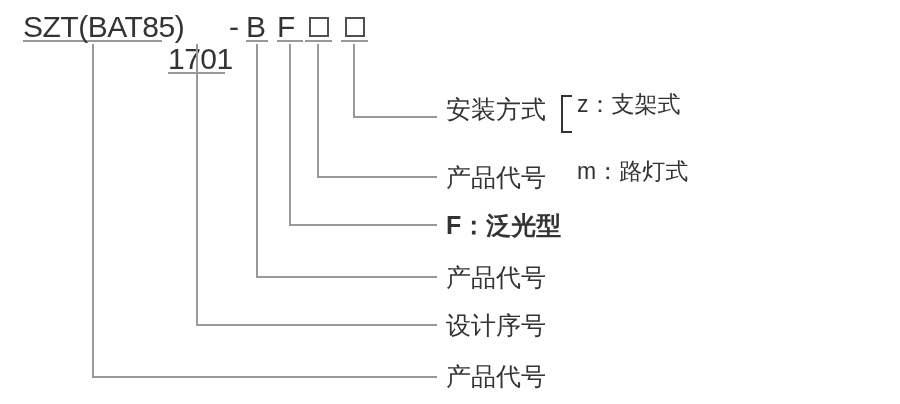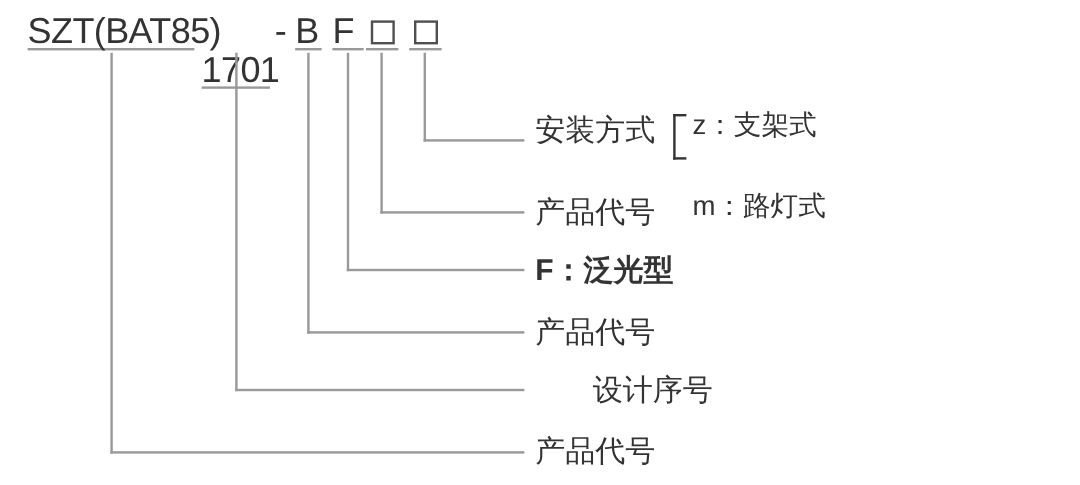--- a/index.html
+++ b/index.html
@@ -66,21 +66,21 @@
     height: 30px;
     line-height: 30px;
     font-size: 25px;
     white-space: nowrap;
     color: var(--text);
   }
   .l-mounting { top: 94px; }
   .l-power    { top: 162px; }
   .l-beam     { top: 210px; font-weight: bold; }
   .l-code     { top: 262px; }
-  .l-serial   { top: 310px; margin-left: 48px; }
+  .l-serial   { top: 310px; }
   .l-category { top: 361px; }
   
   .bracket {
     position: absolute;
     left: 561px; top: 95px;
     width: 11px; height: 38px;
     border-left: 2px solid var(--text);
     border-top: 2px solid var(--text);
     border-bottom: 2px solid var(--text);
   }

